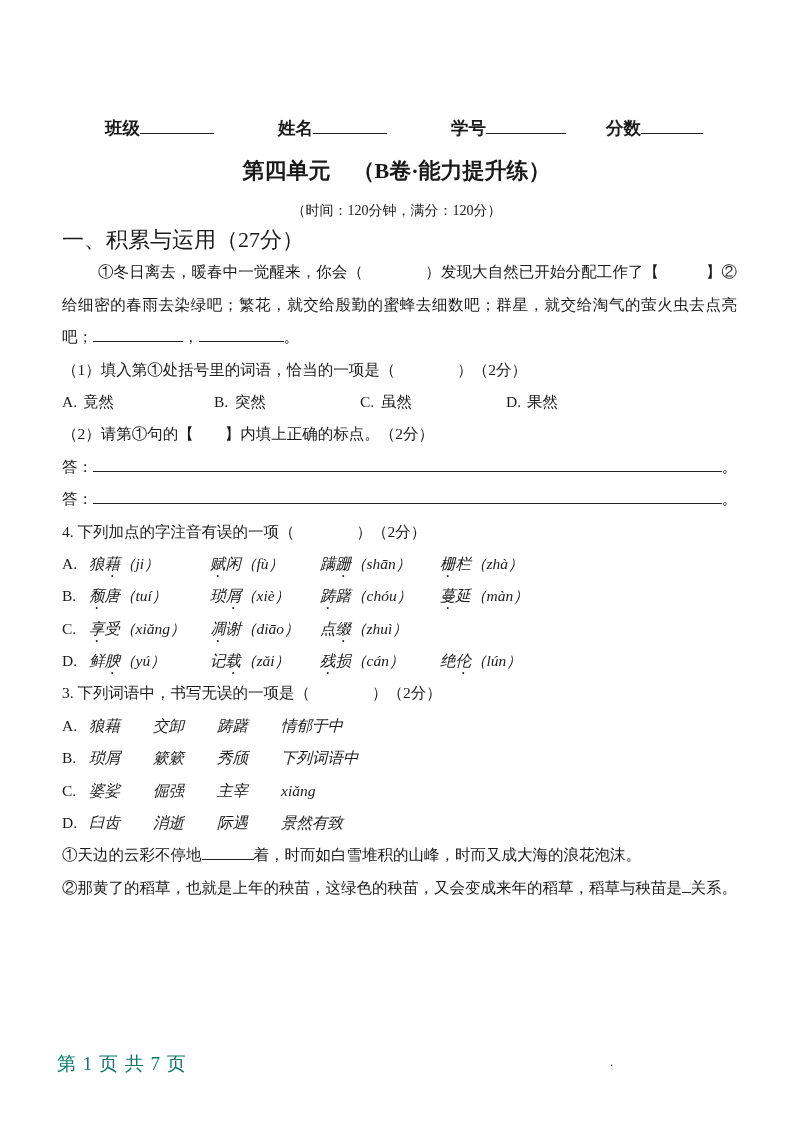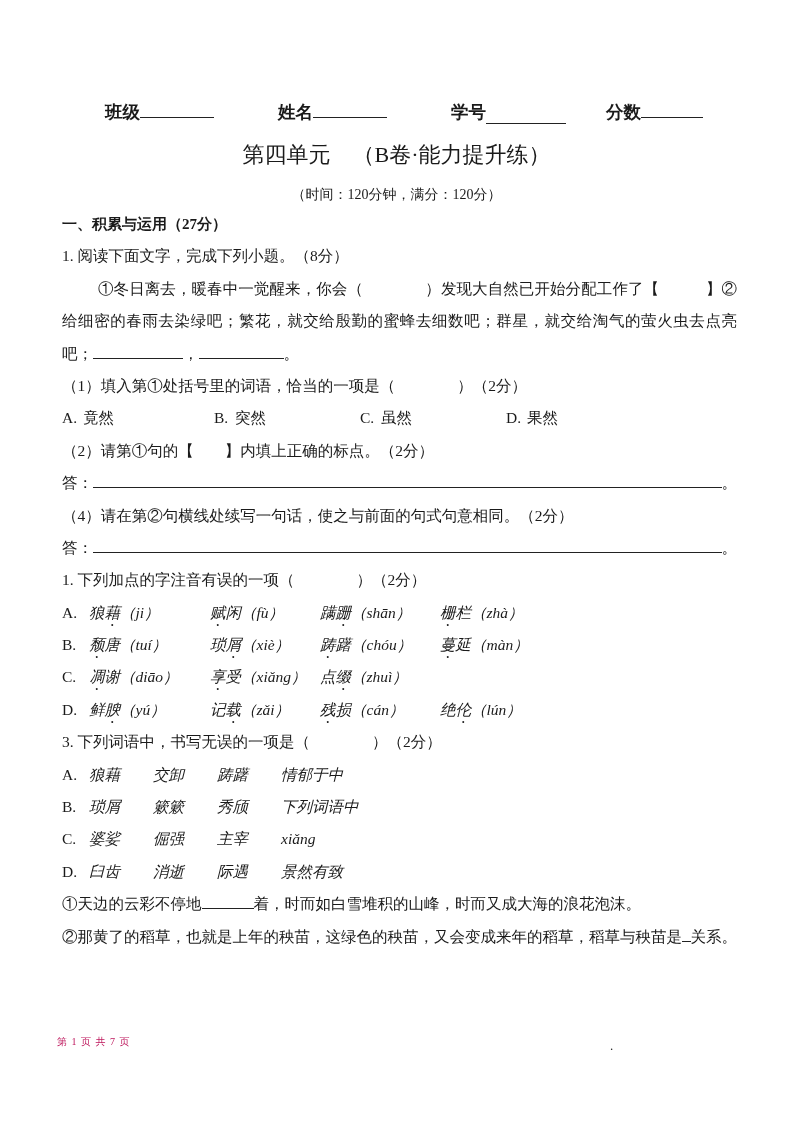--- a/index.html
+++ b/index.html
@@ -5,54 +5,54 @@
   * { box-sizing: border-box; }
   html, body { margin: 0; padding: 0; }
   body {
     width: 793px; height: 1122px;
     background: #ffffff;
     color: #1a1a1a;
     font-family: "Liberation Serif", "DejaVu Serif", serif;
     position: relative;
     overflow: hidden;
   }
-  .page { position: absolute; inset: 0; }
+  .page { position: absolute; inset: 0; margin-top: 16px; }
 
   
   .header-row {
     position: absolute; top: 100px; left: 105px; right: 56px;
     display: flex; align-items: baseline;
     font-weight: bold; font-size: 17.5px;
     white-space: nowrap;
   }
   .header-field { display: flex; align-items: baseline; }
   .hblank { display: inline-block; height: 0.95em; border-bottom: 1.6px solid #222; }
   .header-field:nth-child(1) .hblank { width: 74px; }
   .header-field:nth-child(2) .hblank { width: 74px; }
   .header-field:nth-child(3) .hblank { width: 80px; }
   .header-field:nth-child(4) .hblank { width: 62px; }
   .header-field { margin-right: 64px; }
-  .header-field:nth-child(3) { margin-right: 40px; align-items: flex-end; }
+  .header-field:nth-child(3) { margin-right: 40px; }
   .header-field:last-child { margin-right: 0; }
 
   .title {
     position: absolute; top: 140px; left: 0; right: 0;
-    text-align: center; font-size: 22px; font-weight: normal;
+    text-align: center; font-size: 22px; font-weight: bold;
   }
   .subtitle {
     position: absolute; top: 186px; left: 0; right: 0;
     text-align: center; font-size: 14px;
   }
 
   .content {
     position: absolute; top: 208px; left: 62px; right: 56px;
     font-size: 15.5px;
   }
   .row { height: 32.4px; line-height: 32.4px; white-space: nowrap; }
-  .section-heading { font-weight: bold; font-size: 15px; }
+  .section-heading { font-weight: normal; font-size: 22px; }
 
   .just { white-space: normal; text-align: justify; text-align-last: justify; overflow: hidden; }
   .indent { padding-left: 36px; }
 
   .seg-line { display: flex; align-items: baseline; }
   .blank { display: inline-block; height: 0.95em; border-bottom: 1px solid #222; }
   .blank.flex { flex: 1 1 auto; }
 
   
   .opt-row { display: flex; align-items: baseline; }
@@ -73,21 +73,21 @@
   
   .dot {
     -webkit-text-emphasis: filled dot #1a1a1a;
     -webkit-text-emphasis-position: under right;
     text-emphasis: filled dot #1a1a1a;
     text-emphasis-position: under right;
   }
 
   .footer {
     position: absolute; left: 57px; top: 1035px;
-    font-size: 10px; color: #be185d; letter-spacing: 1px;
+    font-size: 19px; color: #0f766e; letter-spacing: 1px;
   }
   .stray-dot {
     position: absolute; left: 610px; top: 1038px;
     font-size: 13px; color: #2a2a2a;
   }
 </style>
 </head>
 <body>
 
 <div class="page">
@@ -111,21 +111,20 @@
     </div>
   </div>
 
   <div class="title">第四单元　（B卷·能力提升练）</div>
   <div class="subtitle">（时间：120分钟，满分：120分）</div>
 
   <div class="content">
 
     <div class="row section-heading">一、积累与运用（27分）</div>
 
-    <div class="row">1. 阅读下面文字，完成下列小题。（8分）</div>
     <div class="row just indent">①冬日离去，暖春中一觉醒来，你会（　　　　）发现大自然已开始分配工作了【　　　】②小草，就交</div>
     <div class="row just">给细密的春雨去染绿吧；繁花，就交给殷勤的蜜蜂去细数吧；群星，就交给淘气的萤火虫去点亮</div>
     <div class="row seg-line">
         <span>吧；</span>
         <span class="blank" style="width: 90px;"></span>
         <span>，</span>
         <span class="blank" style="width: 85px;"></span>
         <span>。</span>
       </div>
 
@@ -150,46 +149,45 @@
     </div>
 
     <div class="row">（2）请第①句的【　　】内填上正确的标点。（2分）</div>
 
     <div class="row seg-line">
       <span>答：</span>
       <span class="blank flex"></span>
       <span>。</span>
     </div>
 
-    <div class="row">（4）请在第②句横线处续写一句话，使之与前面的句式句意相同。（2分）</div>
     <div class="row seg-line">
       <span>答：</span>
       <span class="blank flex"></span>
       <span>。</span>
     </div>
 
-    <div class="row">1. 下列加点的字注音有误的一项（　　　　）（2分）</div>
+    <div class="row">4. 下列加点的字注音有误的一项（　　　　）（2分）</div>
     <div class="row opt-row q2row">
       <span class="opt-label">A.</span>
       <span class="opt-item">狼<span class="dot">藉</span>（ji）</span>
       <span class="opt-item"><span class="dot">赋</span>闲（fù）</span>
       <span class="opt-item">蹒<span class="dot">跚</span>（shān）</span>
       <span class="opt-item"><span class="dot">栅</span>栏（zhà）</span>
     </div>
     <div class="row opt-row q2row">
       <span class="opt-label">B.</span>
       <span class="opt-item"><span class="dot">颓</span>唐（tuí）</span>
       <span class="opt-item">琐<span class="dot">屑</span>（xiè）</span>
       <span class="opt-item"><span class="dot">踌</span>躇（chóu）</span>
       <span class="opt-item"><span class="dot">蔓</span>延（màn）</span>
     </div>
     <div class="row opt-row q2row">
       <span class="opt-label">C.</span>
+      <span class="opt-item"><span class="dot">享</span>受（xiǎng）</span>
       <span class="opt-item"><span class="dot">凋</span>谢（diāo）</span>
-      <span class="opt-item"><span class="dot">享</span>受（xiǎng）</span>
       <span class="opt-item">点<span class="dot">缀</span>（zhuì）</span>
     </div>
     <div class="row opt-row q2row">
       <span class="opt-label">D.</span>
       <span class="opt-item">鲜<span class="dot">腴</span>（yú）</span>
       <span class="opt-item">记<span class="dot">载</span>（zǎi）</span>
       <span class="opt-item"><span class="dot">残</span>损（cán）</span>
       <span class="opt-item">绝<span class="dot">伦</span>（lún）</span>
     </div>
 

